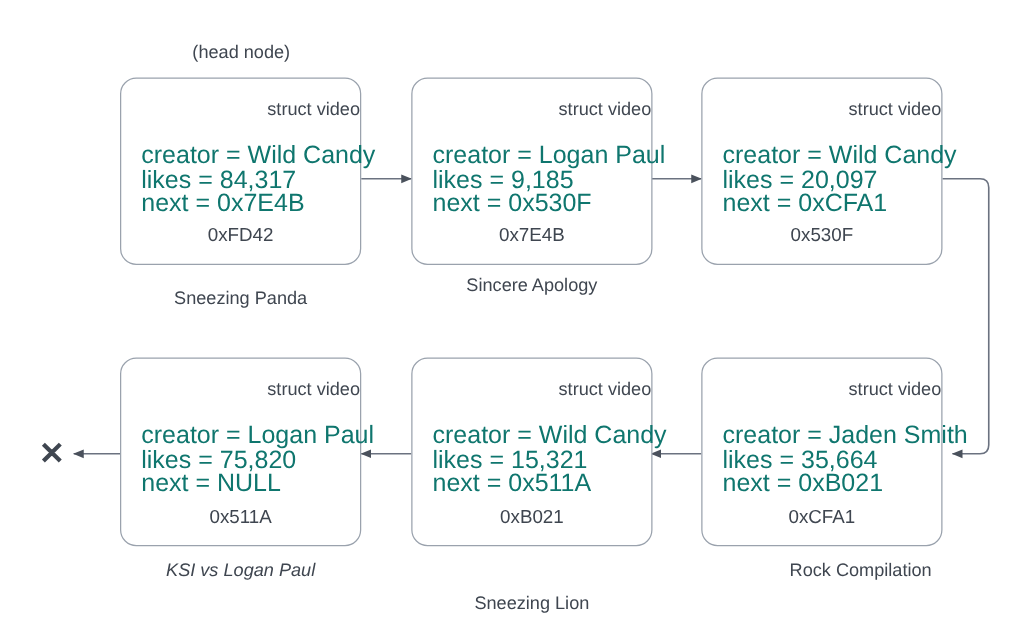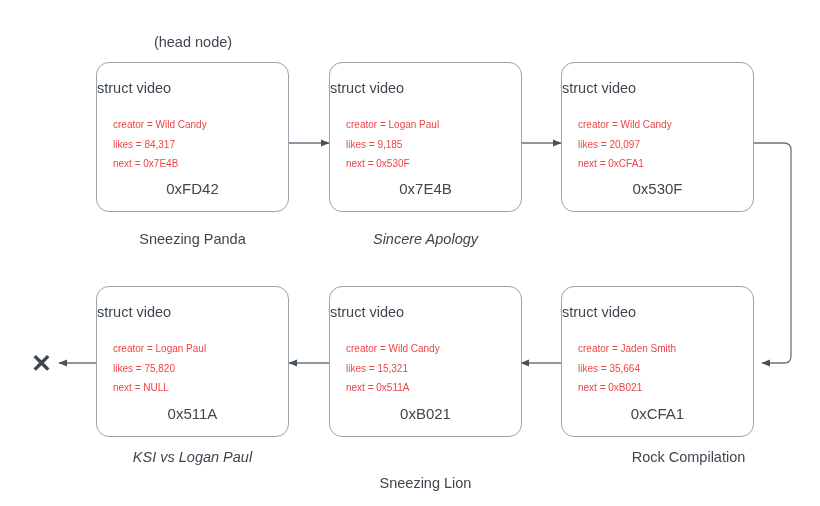--- a/index.html
+++ b/index.html
@@ -16,30 +16,30 @@
 
   .node{
     position:absolute;
     box-sizing:border-box;
     border:1.3px solid #9aa2ad;
     border-radius:13px;
     background:#ffffff;
   }
   .node-title{
     position:absolute;left:0;right:0;top:17px;
-    text-align:left;
+    text-align:right;
     font-size:14.5px;
     color:#3f4650;
     white-space:nowrap;
   }
   .node-fields{
     position:absolute;left:16px;top:52px;
-    font-size:10px;
+    font-size:20px;
     line-height:19.5px;
-    color:#ef4444;
+    color:#0f766e;
     white-space:nowrap;
   }
   .node-addr{
     position:absolute;left:0;right:0;bottom:14px;
     text-align:center;
     font-size:15px;
     color:#3f4650;
     white-space:nowrap;
   }
   .caption{
@@ -105,21 +105,21 @@
 
   <div class="node" style="left:329px;top:62px;width:193px;height:150px;">
     <div class="node-title">struct video</div>
     <div class="node-fields">
       <div>creator = Logan Paul</div>
       <div>likes = 9,185</div>
       <div>next = 0x530F</div>
     </div>
     <div class="node-addr">0x7E4B</div>
   </div>
-  <div class="caption" style="left:329px;top:231px;width:193px;font-style:italic;">Sincere Apology</div>
+  <div class="caption" style="left:329px;top:221px;width:193px;">Sincere Apology</div>
 
   <div class="node" style="left:561px;top:62px;width:193px;height:150px;">
     <div class="node-title">struct video</div>
     <div class="node-fields">
       <div>creator = Wild Candy</div>
       <div>likes = 20,097</div>
       <div>next = 0xCFA1</div>
     </div>
     <div class="node-addr">0x530F</div>
   </div>

